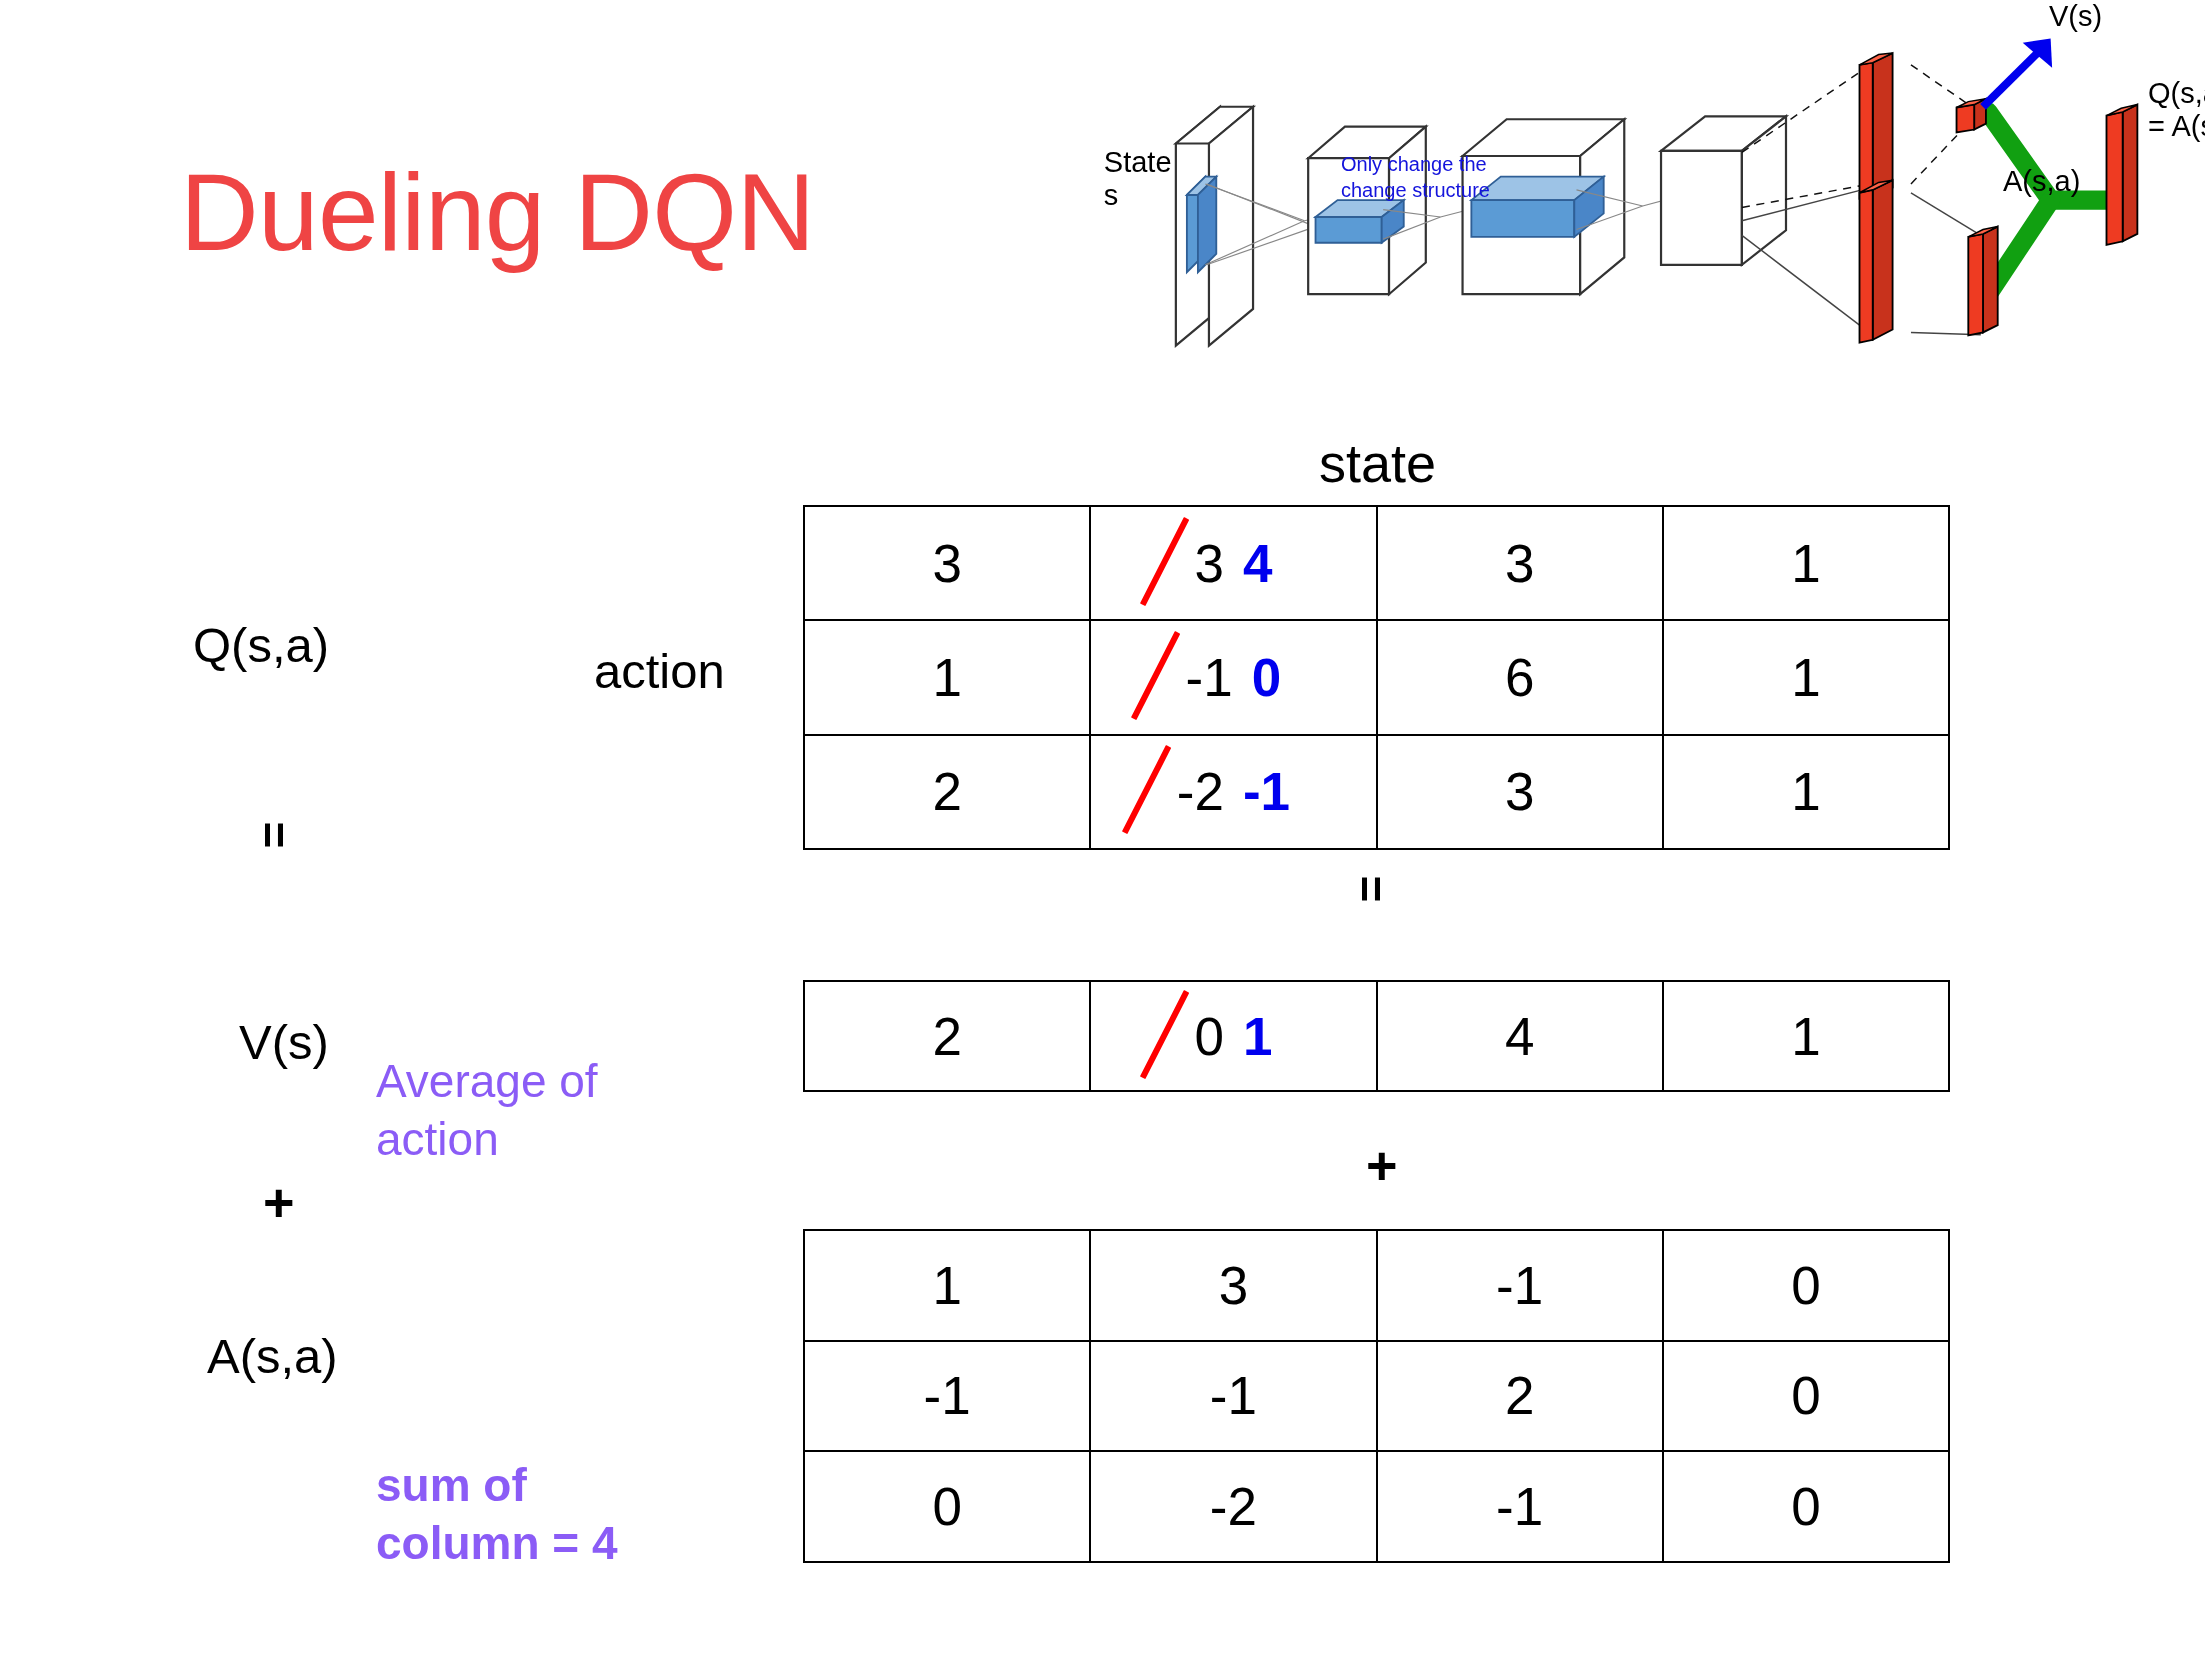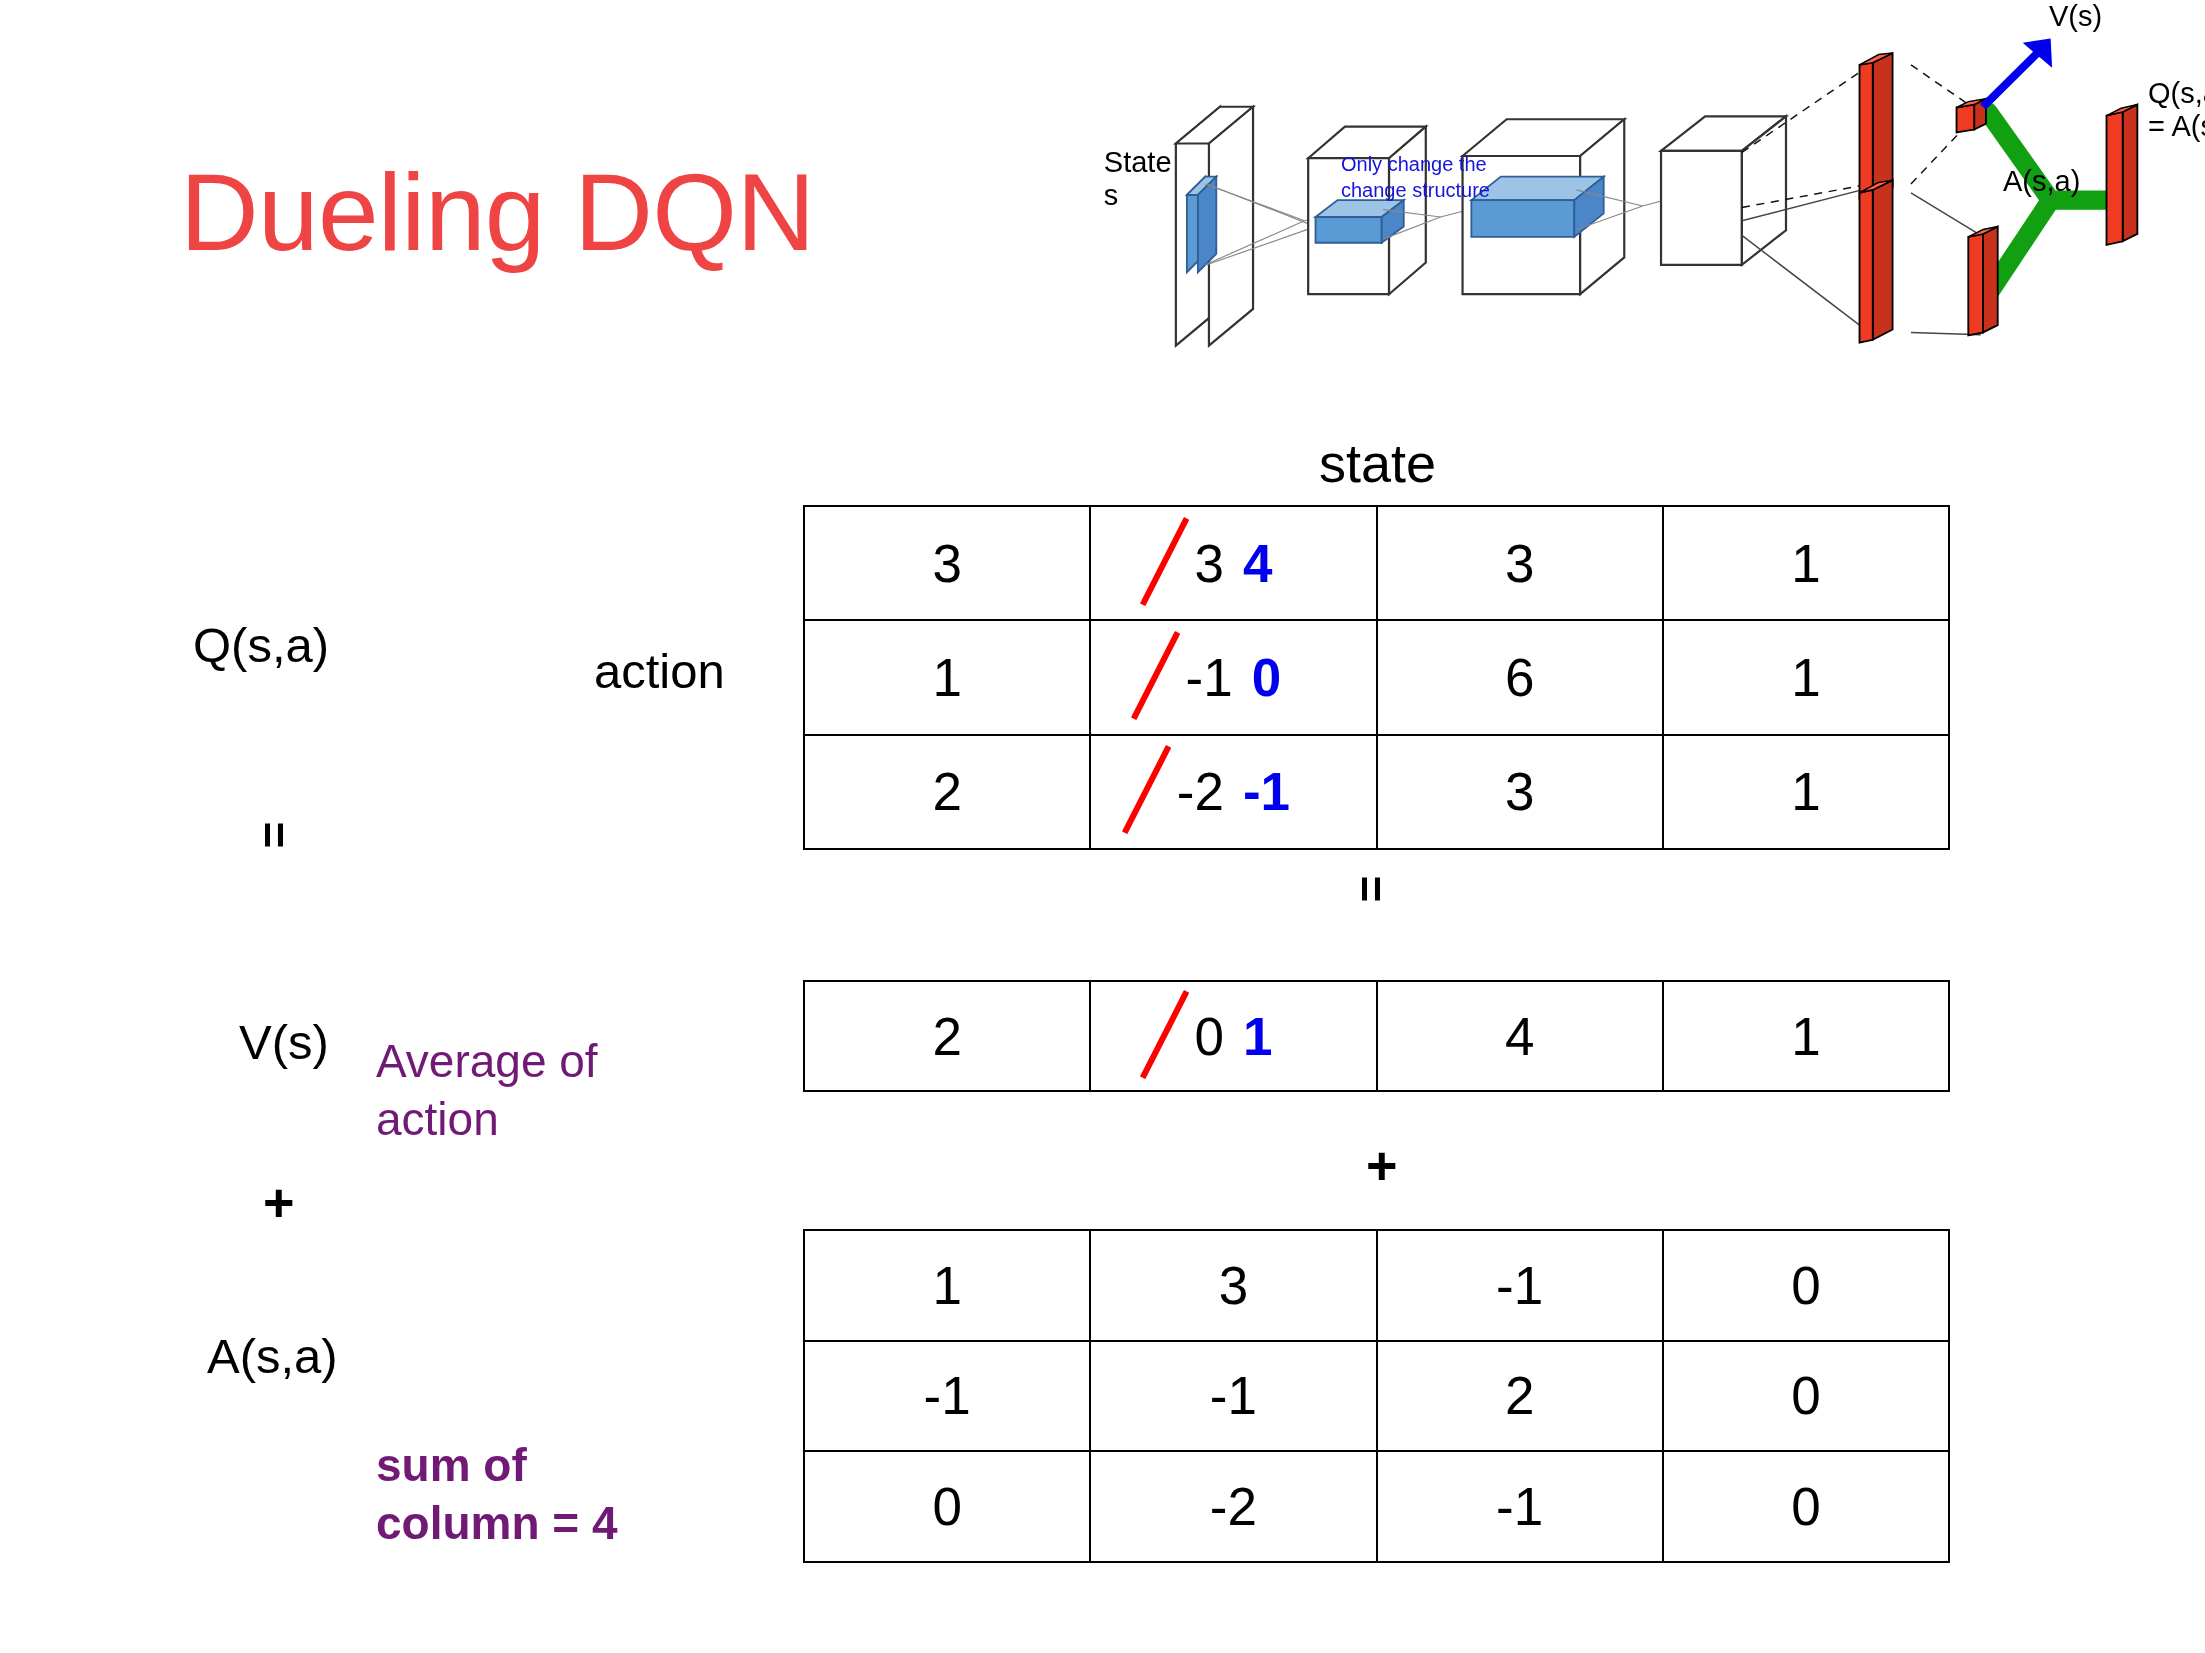--- a/index.html
+++ b/index.html
@@ -41,21 +41,21 @@
     color:#1414dc;
     white-space:nowrap;
     line-height:1.3;
   }
 
   
   .lbl-black{
     font-size:49px;color:#000;white-space:nowrap;line-height:1;
   }
   .lbl-blue{
-    font-size:46px;color:#701a75;white-space:nowrap;line-height:1.25;
+    font-size:46px;color:#8b5cf6;white-space:nowrap;line-height:1.25;margin-top:20px;
   }
   .lbl-mid{
     font-size:49px;color:#000;white-space:nowrap;line-height:1;
   }
 
   
   .eq-rot{
     font-size:46px;color:#000;line-height:1;
     transform:rotate(90deg);
     transform-origin:center center;

